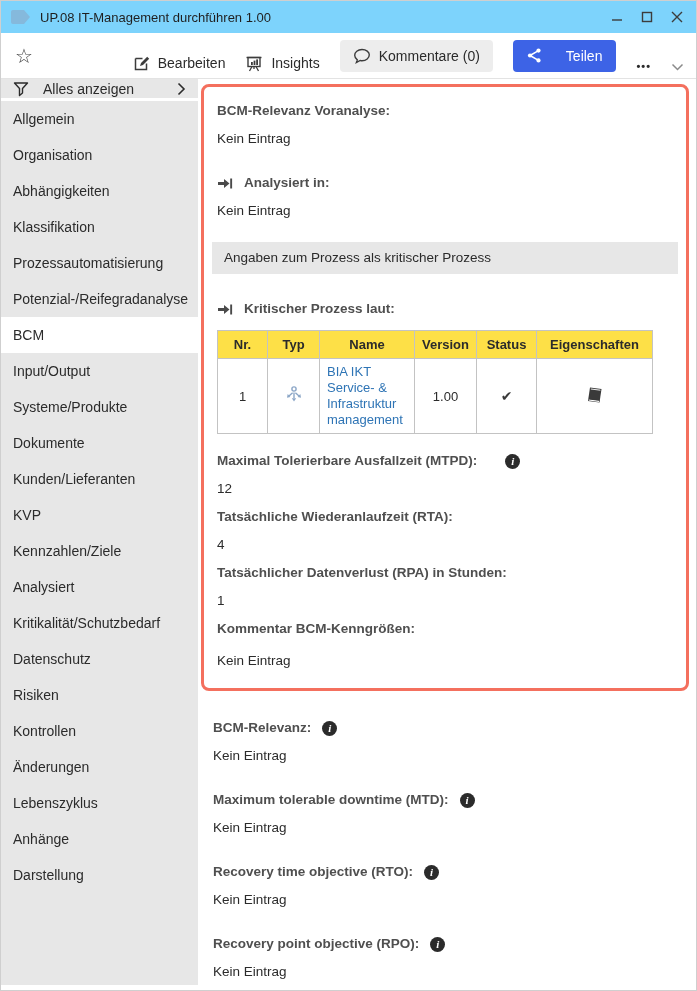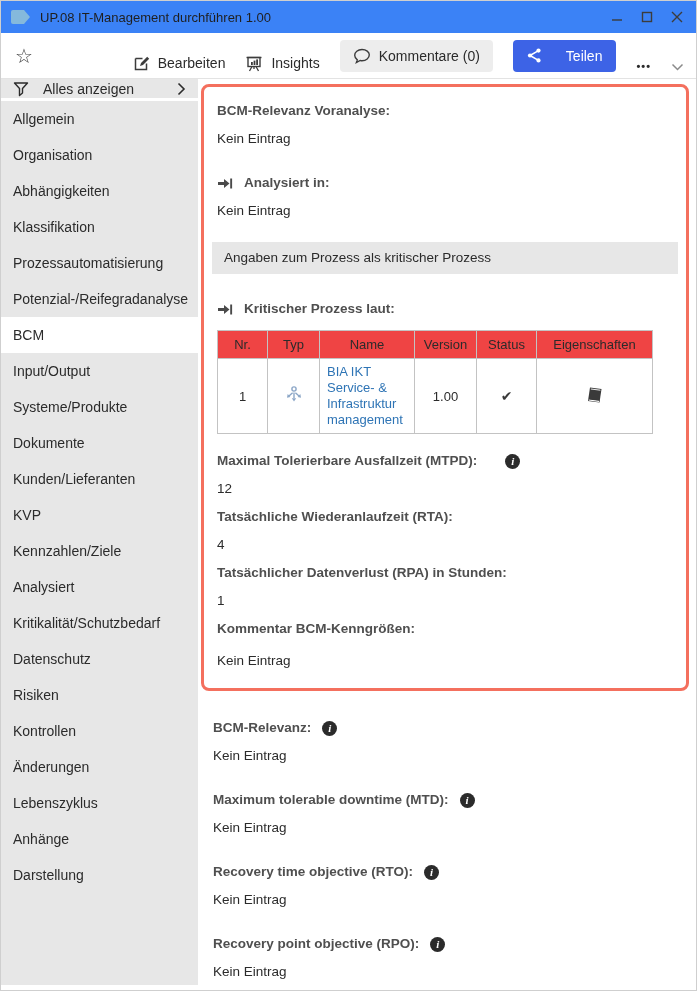--- a/index.html
+++ b/index.html
@@ -3,21 +3,21 @@
 <meta charset="utf-8">
 <style>
   * { margin:0; padding:0; box-sizing:border-box; }
   html,body { background:#ffffff; }
   body { font-family:"Liberation Sans", sans-serif; }
 
   .window { width:697px; height:991px; border:1px solid #cfcfcf; background:#fff;
             display:flex; flex-direction:column; overflow:hidden; }
 
   
-  .titlebar { height:32px; background:#3b82f6; display:flex; align-items:center;
+  .titlebar { height:32px; background:#7dd3fc; display:flex; align-items:center;
               padding:0 12px 0 10px; flex-shrink:0; }
   .app-icon { width:20px; height:14px; margin-right:9px; flex-shrink:0; }
   .title-text { font-size:13px; color:#1f1f1f; flex:1; white-space:nowrap; overflow:hidden; }
   .win-controls { display:flex; align-items:center; gap:16px; }
   .win-btn { width:14px; height:14px; display:flex; align-items:center; justify-content:center;
              cursor:default; }
 
   
   .toolbar { height:46px; background:#fff; border-bottom:1px solid #e3e3e3;
              display:flex; align-items:center; padding:0 12px 0 14px; flex-shrink:0; }
@@ -58,21 +58,21 @@
                  font-size:13.5px; color:#2b2b2b; line-height:16px; }
 
   .info-ic { width:15px; height:15px; border-radius:50%; background:#2b2b2b; color:#fff;
              display:inline-flex; align-items:center; justify-content:center;
              font-family:"Liberation Serif", serif; font-style:italic; font-weight:bold;
              font-size:11px; line-height:1; flex-shrink:0; cursor:pointer; }
 
   
   .bcm-table { border-collapse:collapse; margin-top:12px; font-size:13px; }
   .bcm-table th, .bcm-table td { border:1px solid #c3c3c3; padding:5px 7px; color:#2b2b2b; }
-  .bcm-table th { background:#ef4444; font-weight:normal; text-align:center; height:28px; }
+  .bcm-table th { background:#fde047; font-weight:bold; text-align:center; height:28px; }
   .bcm-table td { text-align:center; vertical-align:middle; }
   .bcm-table td.name-cell { text-align:left; }
   .proc-link { color:#2e74b5; cursor:pointer; line-height:16px; display:inline-block; }
 
   
   .mline { line-height:18px; margin-top:10px; }
   .mline.first { margin-top:18px; }
   .mlabel { font-weight:bold; color:#4f4f4f; display:flex; align-items:center; gap:28px; }
 
   

